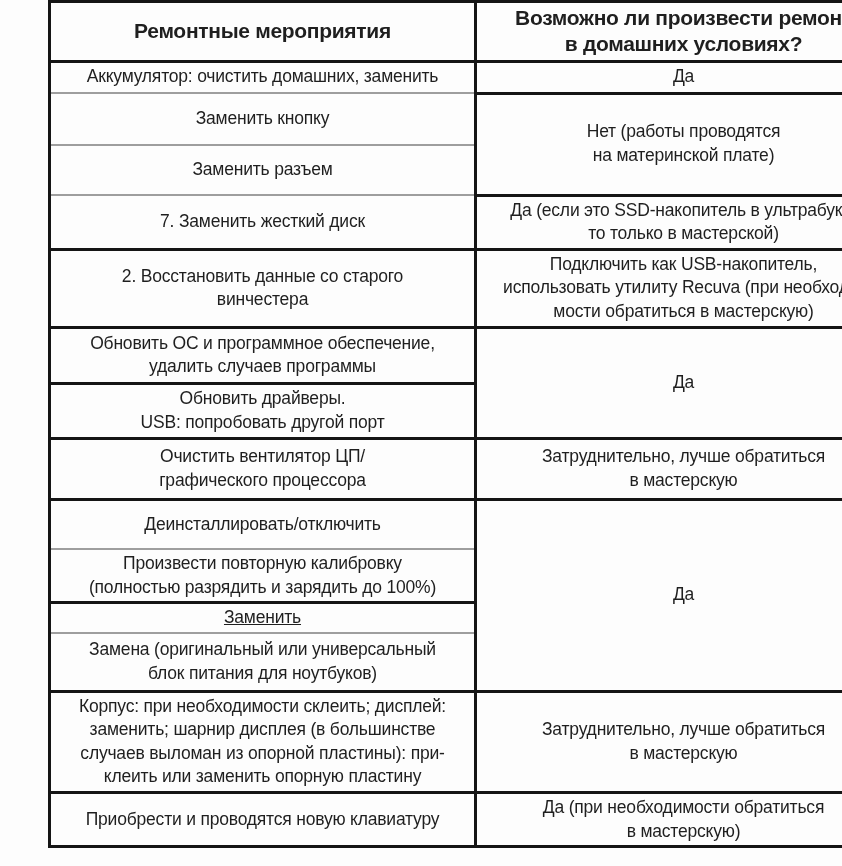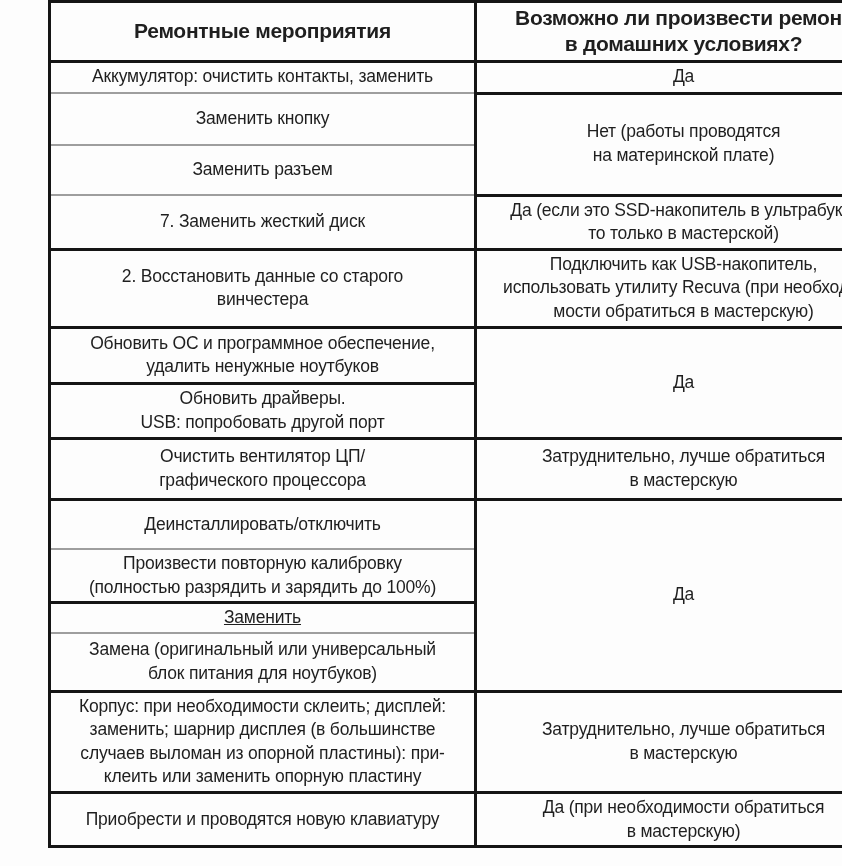--- a/index.html
+++ b/index.html
@@ -58,21 +58,21 @@
     </colgroup>
 
     <tbody>
         <tr style="height:57px;">
       <th class="sep-d">Ремонтные мероприятия</th>
       <th class="ans sep-d">Возможно ли произвести ремонт
 в домашних условиях?</th>
     </tr>
 
     <tr style="height:32px;">
-      <td class="sep-l">Аккумулятор: очистить контакты, заменить</td>
+      <td class="sep-l">Аккумулятор: очистить домашних, заменить</td>
       <td class="ans sep-d">Да</td>
     </tr>
 
     <tr style="height:52px;">
       <td class="sep-l">Заменить кнопку</td>
       <td class="ans sep-d" rowspan="2">Нет (работы проводятся
 на материнской плате)</td>
     </tr>
     <tr style="height:50px;">
       <td class="sep-l">Заменить разъем</td>
@@ -87,21 +87,21 @@
     <tr style="height:71px;">
       <td class="sep-d">2. Восстановить данные со старого
 винчестера</td>
       <td class="ans sep-d">Подключить как USB-накопитель,
 использовать утилиту Recuva (при необходи-
 мости обратиться в мастерскую)</td>
     </tr>
 
     <tr style="height:56px;">
       <td class="sep-d">Обновить ОС и программное обеспечение,
-удалить ненужные ноутбуков</td>
+удалить случаев программы</td>
       <td class="ans sep-d" rowspan="2">Да</td>
     </tr>
     <tr style="height:55px;">
       <td class="sep-d">Обновить драйверы.
 USB: попробовать другой порт</td>
     </tr>
 
     <tr style="height:61px;">
       <td class="sep-d">Очистить вентилятор ЦП/
 графического процессора</td>

